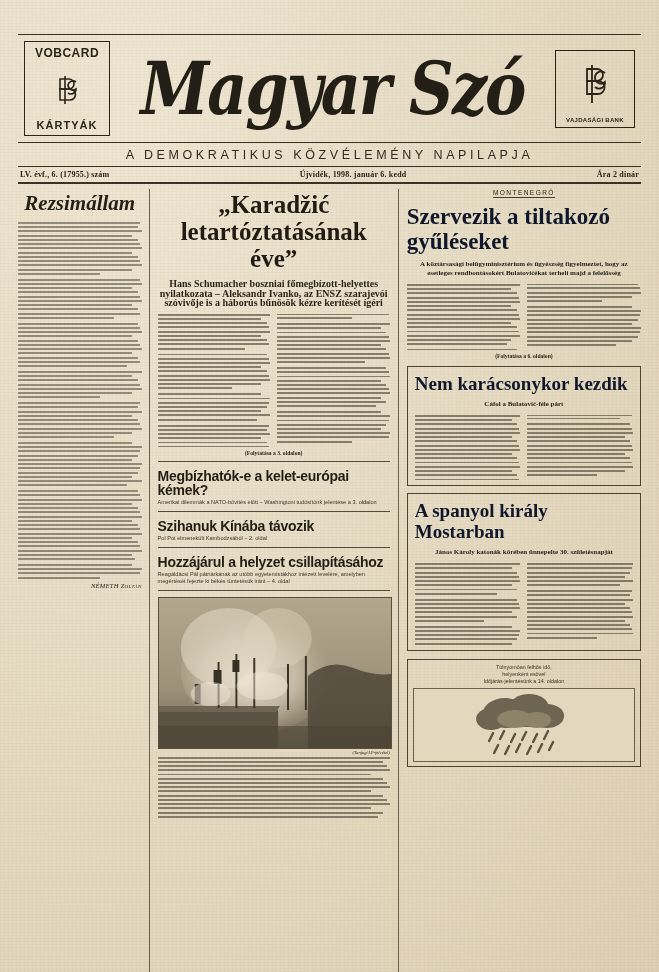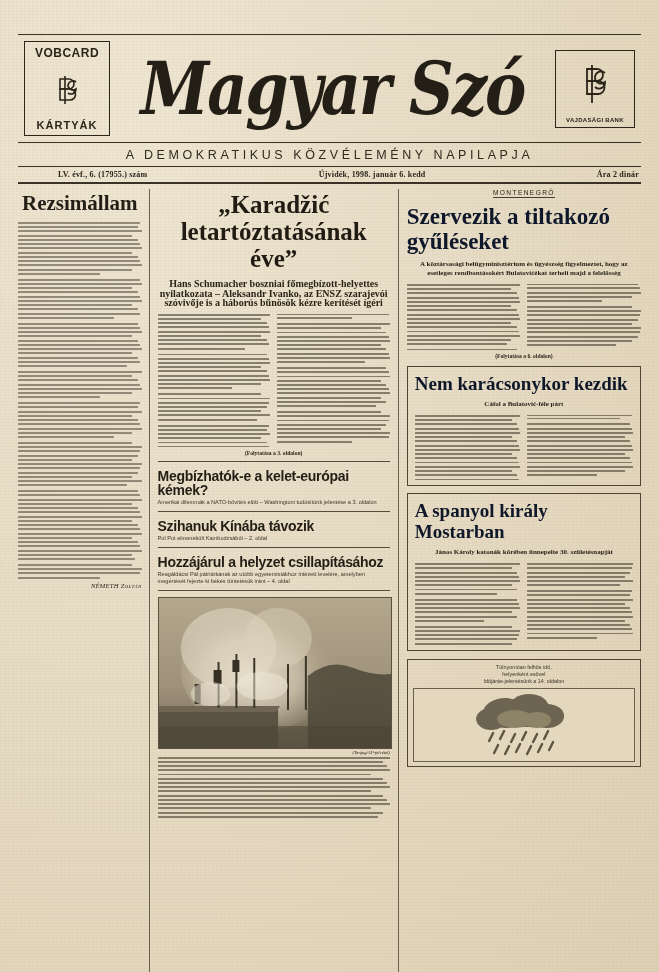--- a/index.html
+++ b/index.html
@@ -48,37 +48,37 @@
   }
   .rule-sub{border-top:1.2px solid #3a3224;margin:4px 0 0 0;}
   .slogan{
     text-align:center;font-family:"Liberation Sans",sans-serif;
     font-size:12.5px;letter-spacing:3.6px;padding:5px 0 4px;color:#312b20;
   }
   .rule-thin{border-top:1px solid #3a3224;}
   .dateline{
     display:flex;justify-content:space-between;align-items:center;
     font-family:"Liberation Serif",serif;font-weight:bold;font-size:8px;
-    padding:3px 2px;letter-spacing:.2px;margin-left:38px;
+    padding:3px 2px;letter-spacing:.2px;
   }
   .rule-bold{border-top:2.2px solid #3a3224;}
 
   
   .cols{display:flex;margin-top:5px;height:790px;}
   .col{box-sizing:border-box;}
   .colL{width:132px;padding-right:7px;border-right:1px solid #6b6150;}
   .colM{width:250px;padding:0 8px;border-right:1px solid #6b6150;}
   .colR{width:243px;padding-left:8px;}
 
   
   .body{font-size:5.4px;line-height:6.6px;text-align:justify;color:#3a3328;}
 
   
   .hl-rezsim{
-    font-family:"Liberation Serif",serif;font-weight:bold;
+    font-family:"Liberation Serif",serif;font-style:italic;font-weight:bold;
     font-size:21px;line-height:24px;text-align:center;margin:2px 0 7px;color:#241f16;
   }
   .lead-ital{font-style:italic;}
   .byline{font-size:6.5px;font-style:italic;text-align:right;font-variant:small-caps;
           margin-top:4px;letter-spacing:.3px;}
 
   
   .hl-main{
     font-family:"Liberation Serif",serif;font-weight:bold;
     font-size:25px;line-height:27px;text-align:center;margin:2px 0 7px;color:#201b13;

